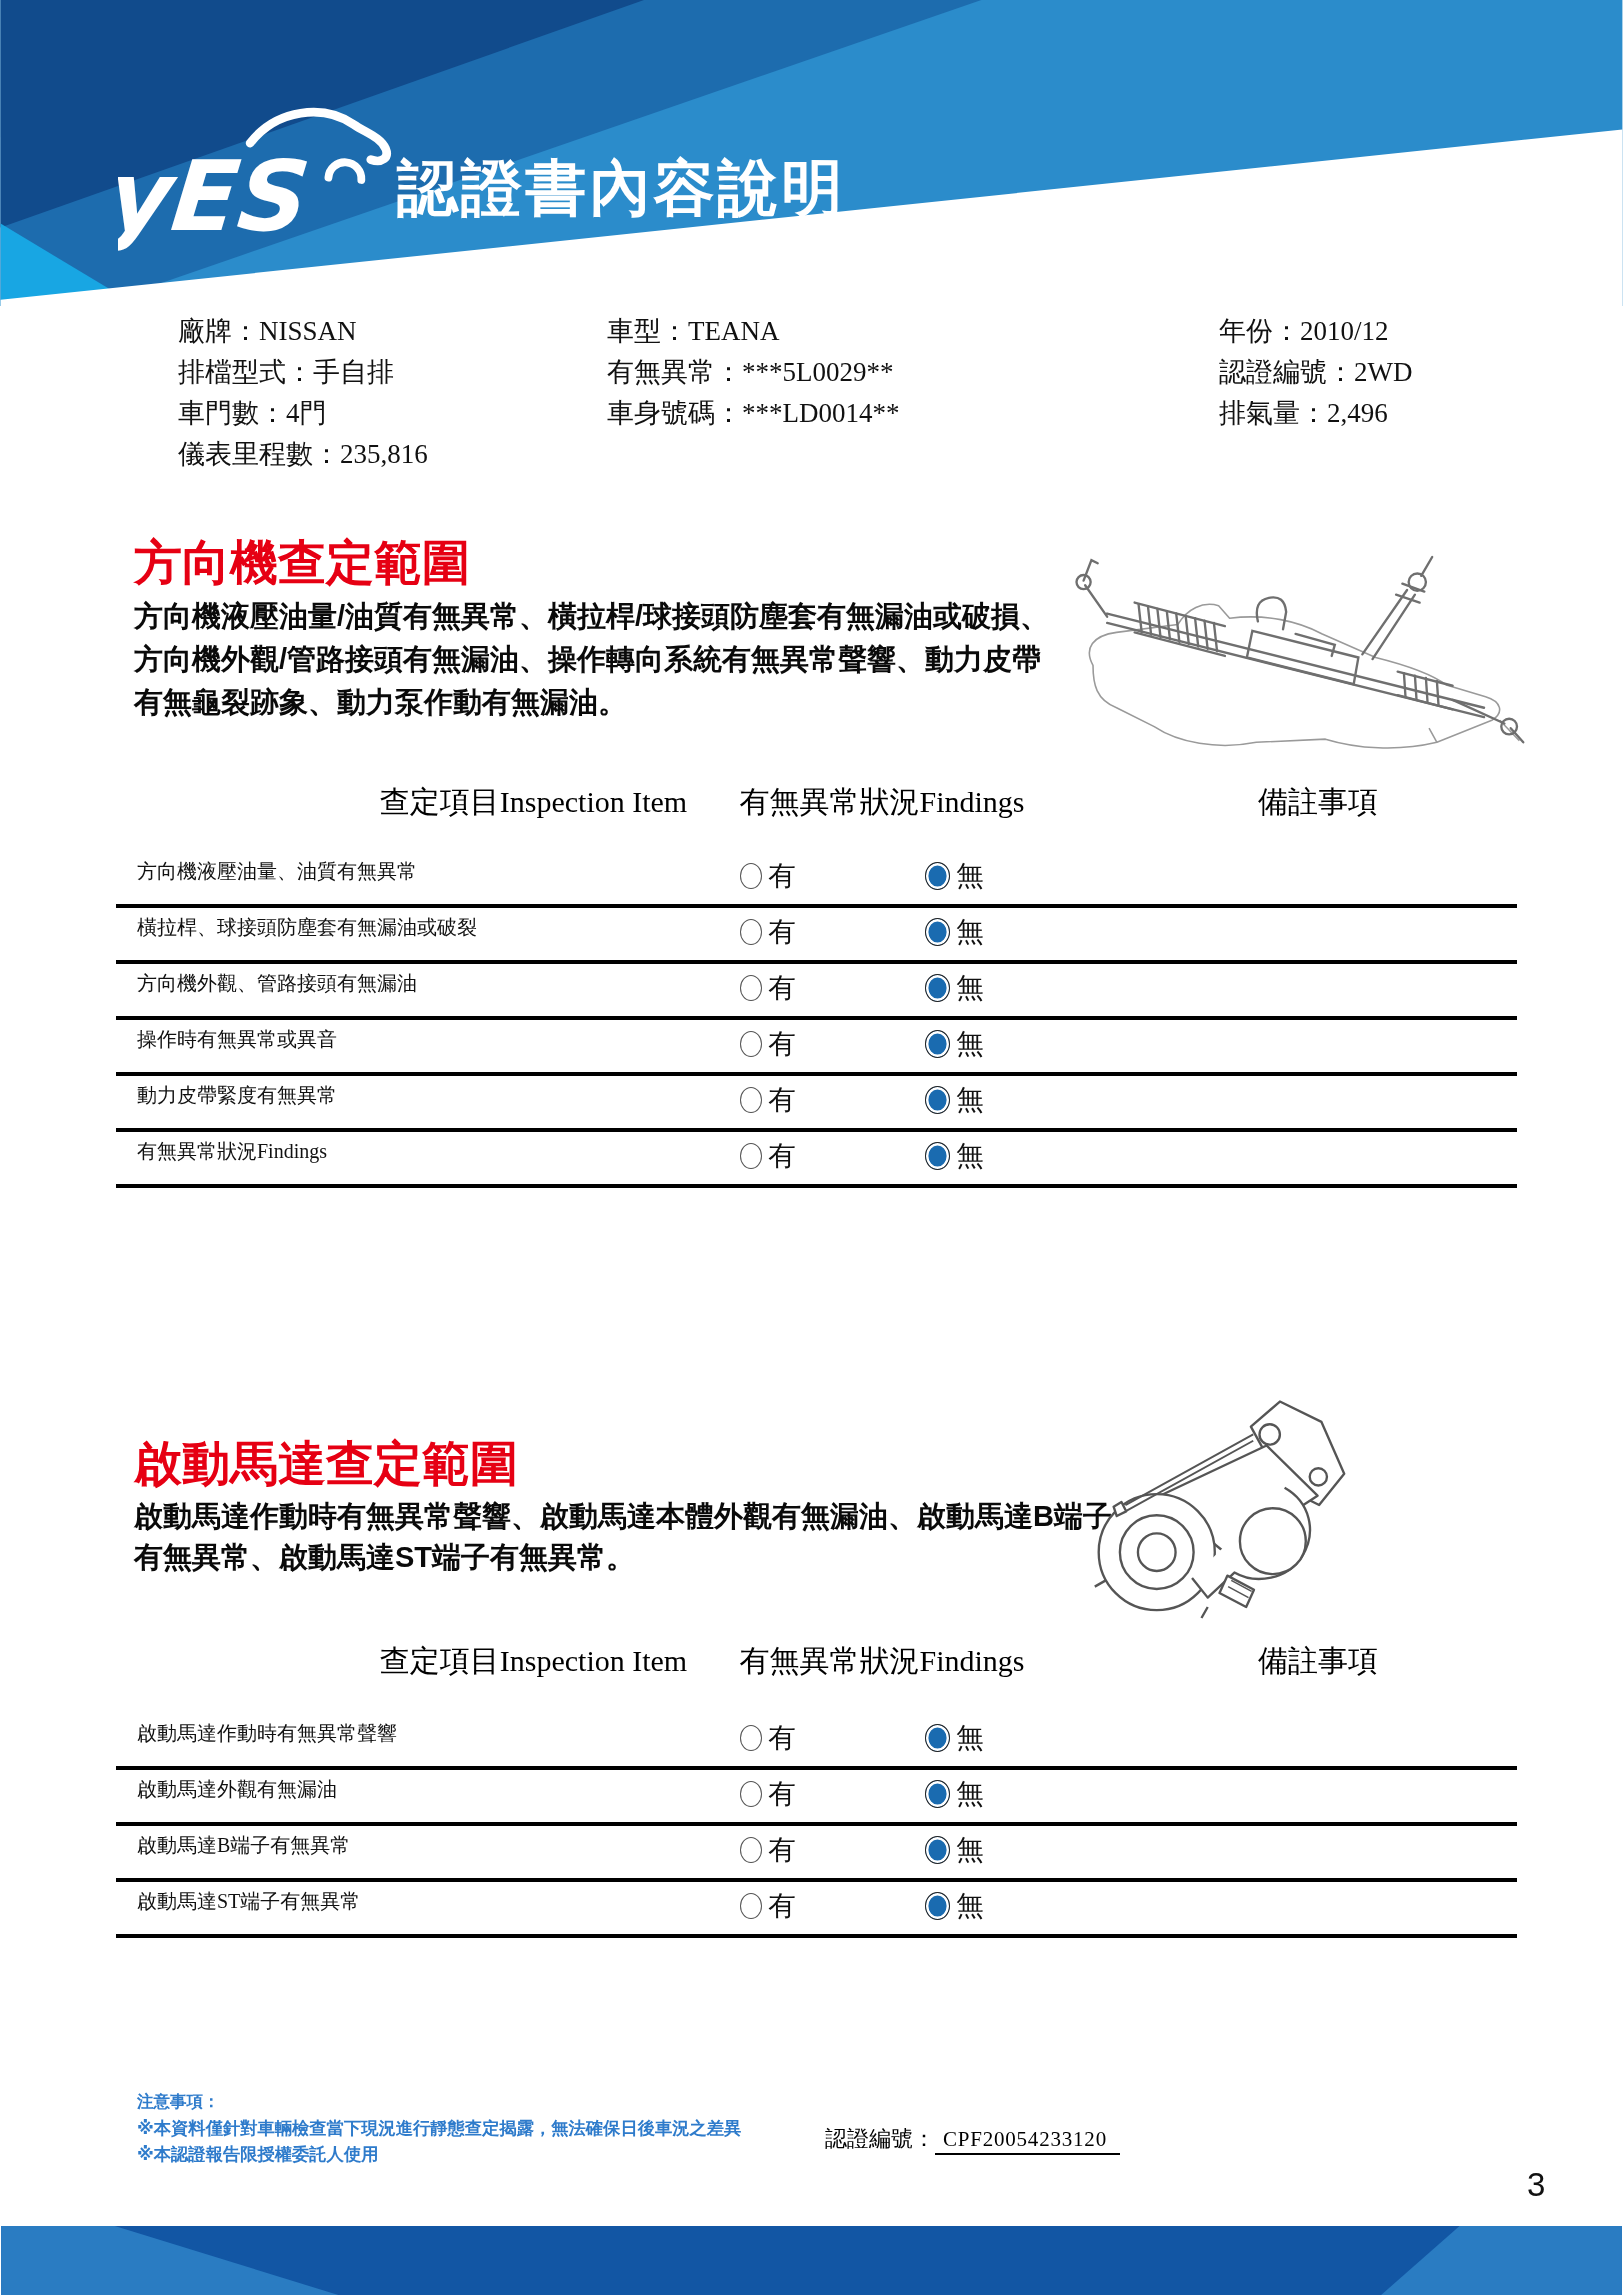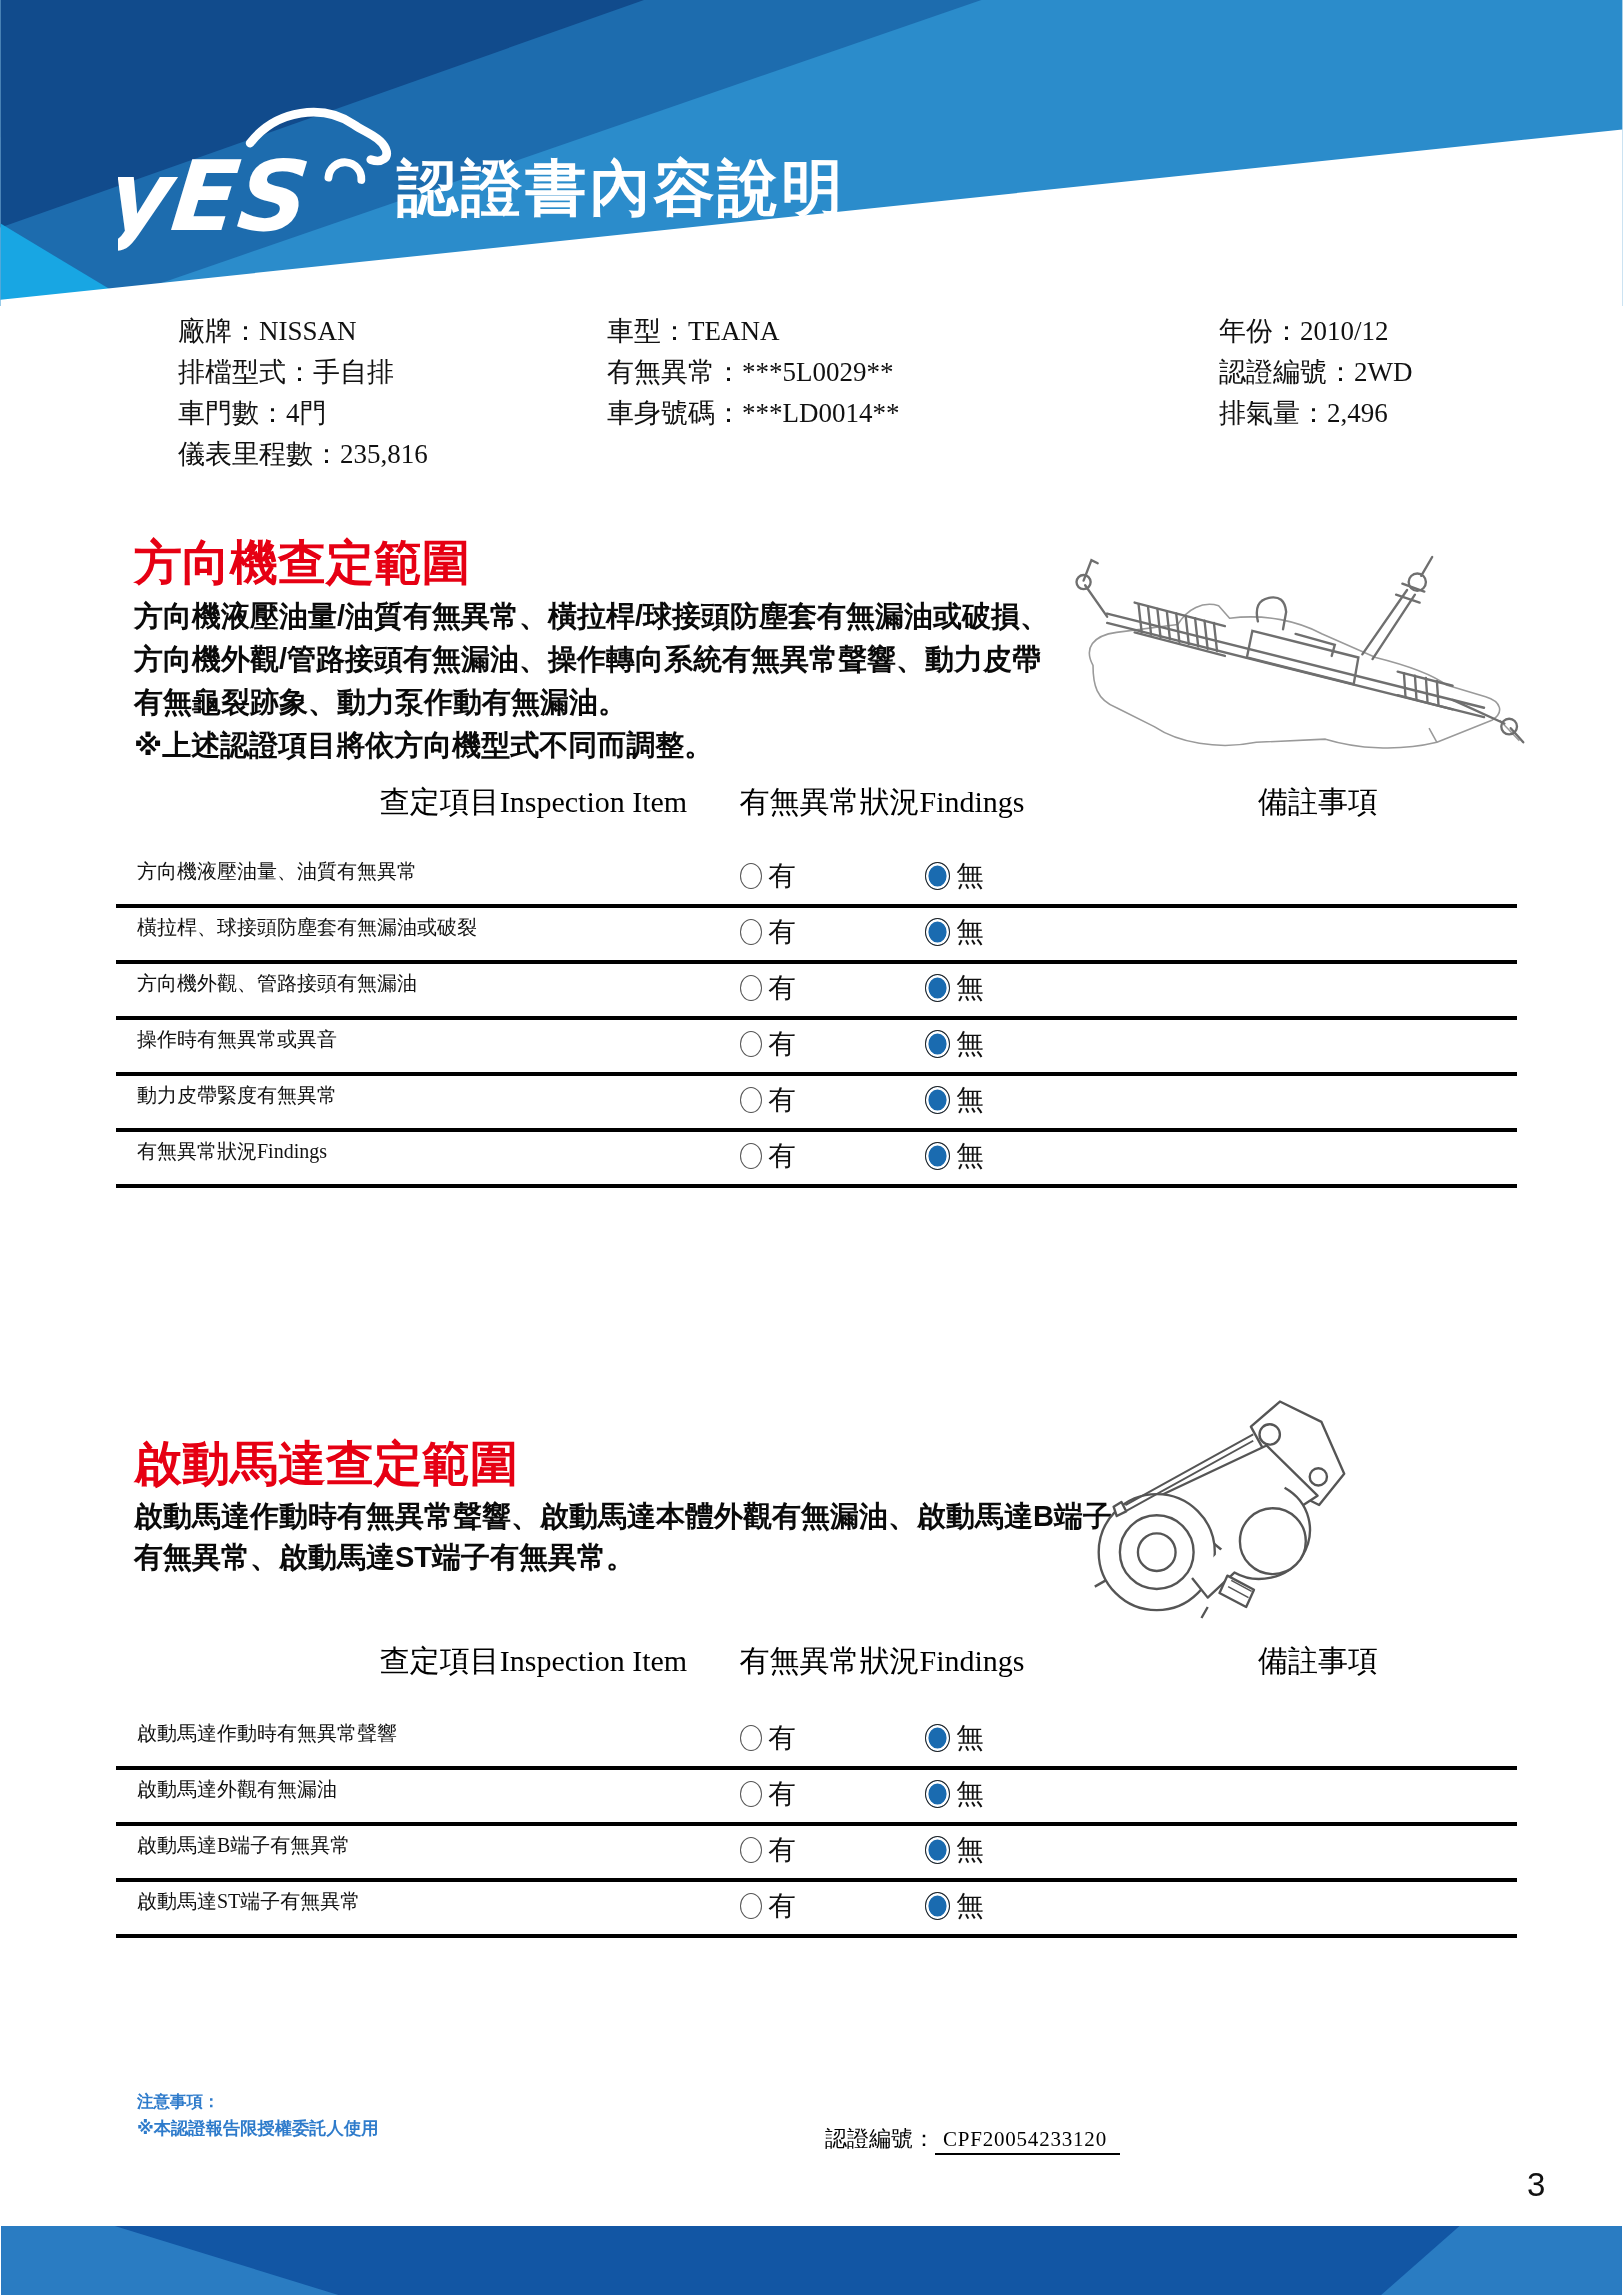--- a/index.html
+++ b/index.html
@@ -107,21 +107,20 @@
       <div class="info-line">認證編號：2WD</div>
       <div class="info-line">排氣量：2,496</div>
     </div>
 
   <div class="sec-title" style="top:531px;">方向機查定範圍</div>
   <div class="desc" style="top:597px;">
 
   <div class="desc-line">方向機液壓油量/油質有無異常、橫拉桿/球接頭防塵套有無漏油或破損、</div>
       <div class="desc-line">方向機外觀/管路接頭有無漏油、操作轉向系統有無異常聲響、動力皮帶</div>
       <div class="desc-line">有無龜裂跡象、動力泵作動有無漏油。</div>
-      <div class="desc-line">※上述認證項目將依方向機型式不同而調整。</div>
     </div>
 
   <div class="illus" style="left:1060px;top:546px;">
     <svg width="479" height="212" viewBox="0 0 610 270">
       <g fill="none" stroke="#9a9a9a" stroke-width="2" stroke-linejoin="round">
         <path d="M42,152 C30,130 42,114 72,110 L150,100 C162,80 182,70 202,76 L216,92 C262,86 304,96 334,112 L402,142 C442,152 472,162 492,177 L542,192 C562,198 566,212 550,222 L480,250 C430,262 378,258 338,246 L250,250 C200,260 150,250 120,230 L72,206 C46,196 42,176 42,152 Z"></path>
         <path d="M560,222 L585,248 M480,250 L470,232"></path>
       </g>
       <g fill="none" stroke="#6f6f6f" stroke-width="3" stroke-linecap="round">
         <path d="M60,86 L540,206"></path>
@@ -310,20 +309,21 @@
         <span class="ropt r2">
           <span class="radio selected"></span>
           <span class="rlabel">無</span>
         </span>
       </div>
     </div>
 
   <div class="foot-note-title">注意事項：</div>
   <div class="foot-notes">
 
+  <div class="note-line">※本資料僅針對車輛檢查當下現況進行靜態查定揭露，無法確保日後車況之差異</div>
       <div class="note-line">※本認證報告限授權委託人使用</div>
     </div>
 
   <div class="cert">
     <span>認證編號：</span><span class="num">CPF20054233120</span>
   </div>
 
   <div class="page-num">3</div>
 
   <div class="bbar">

